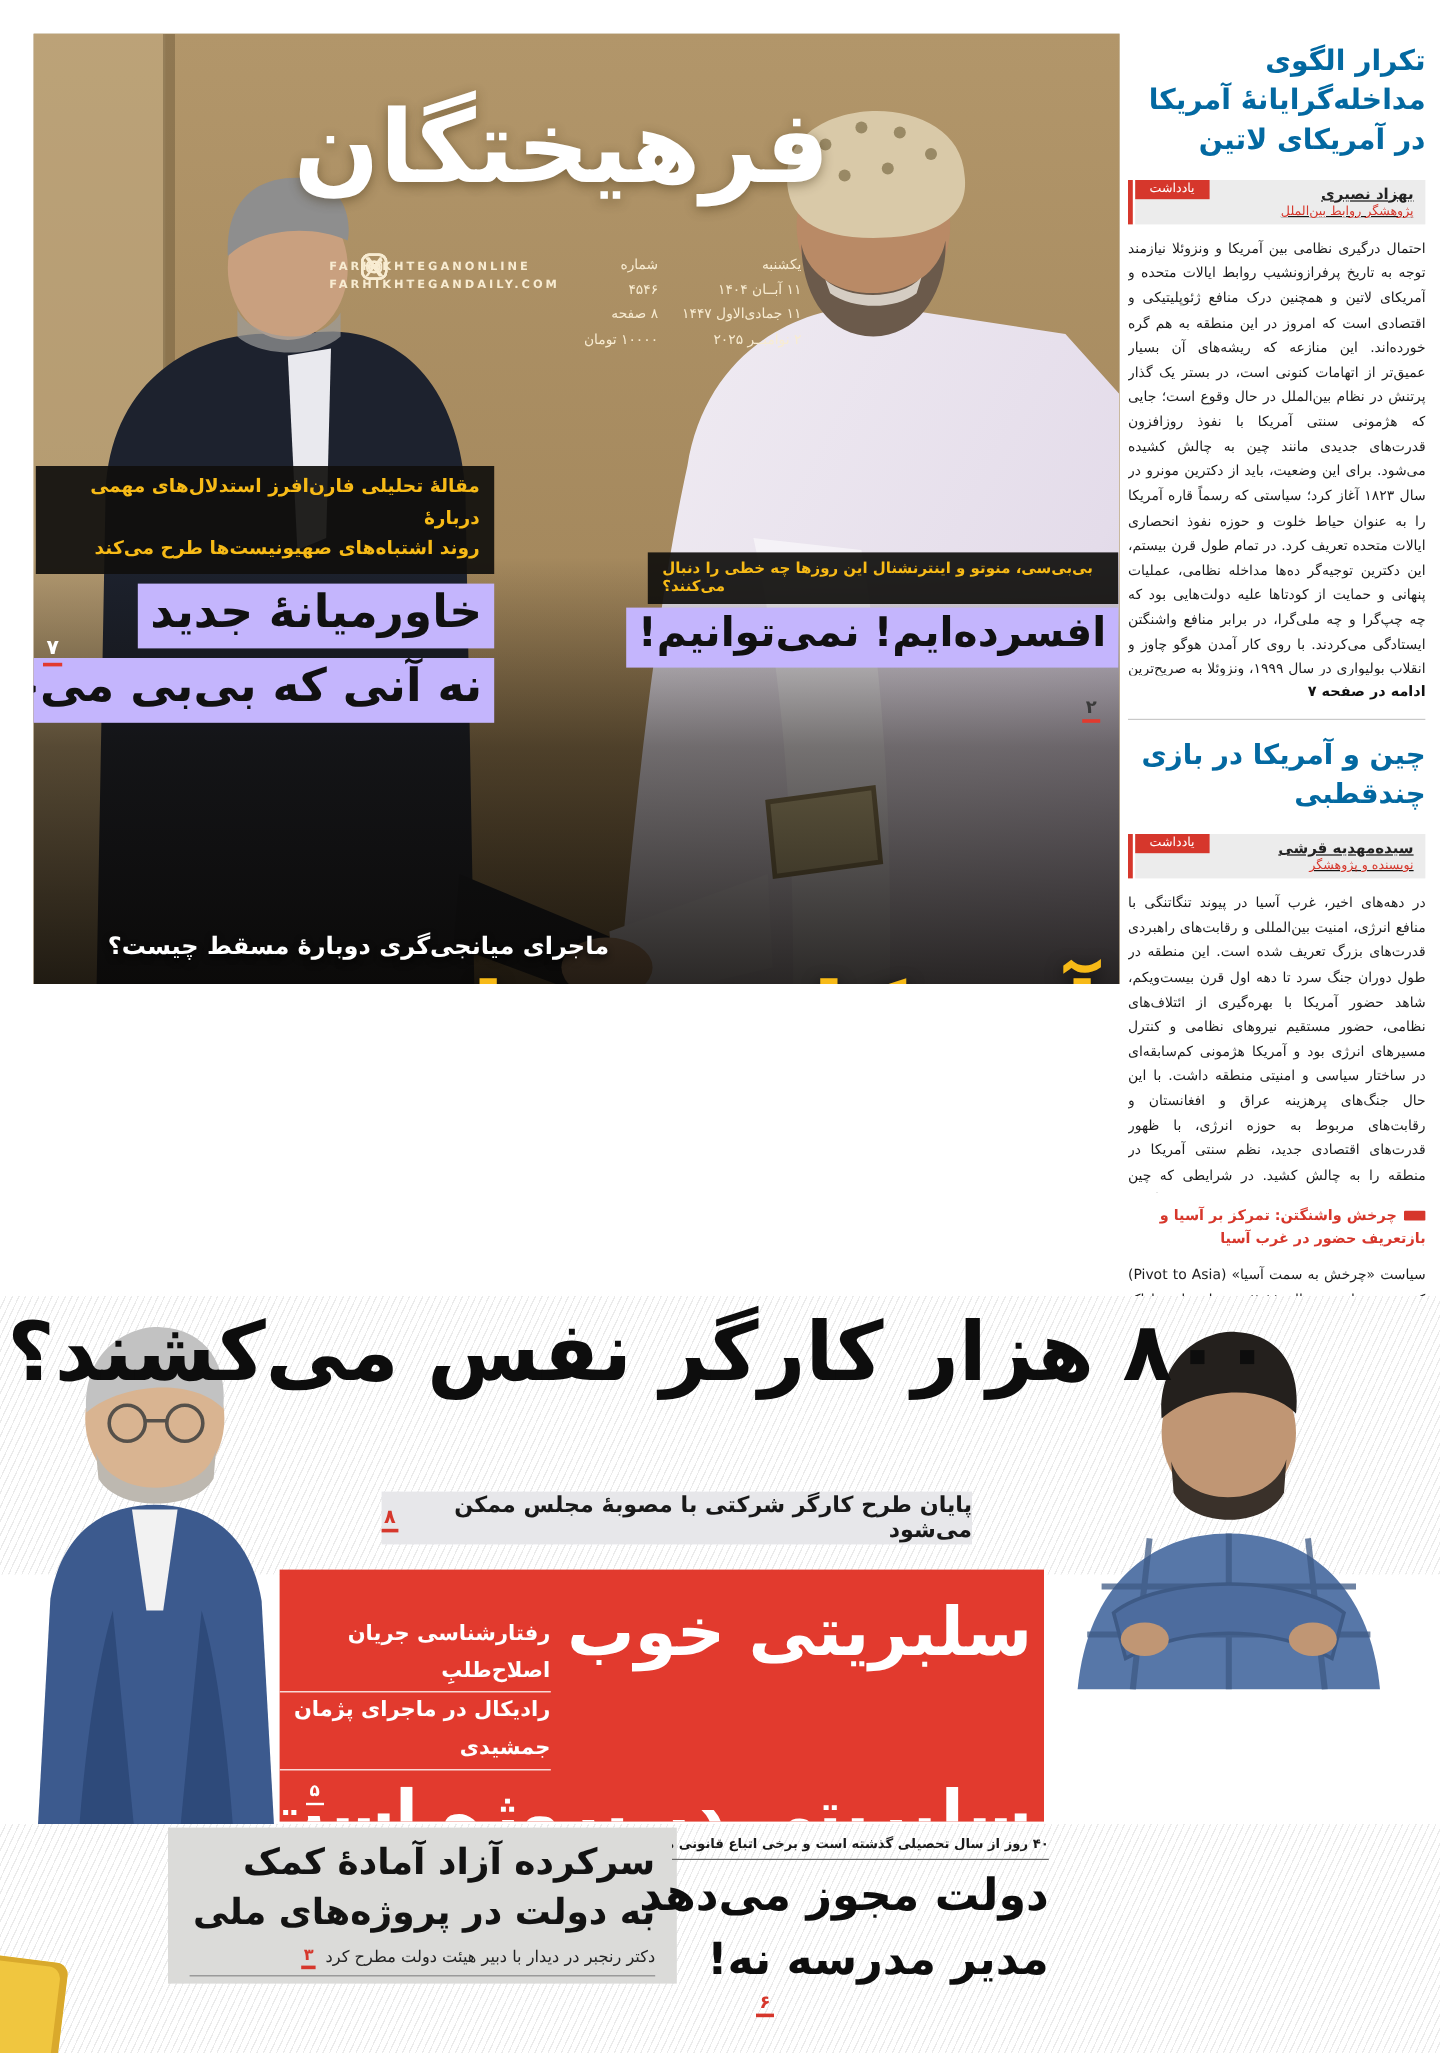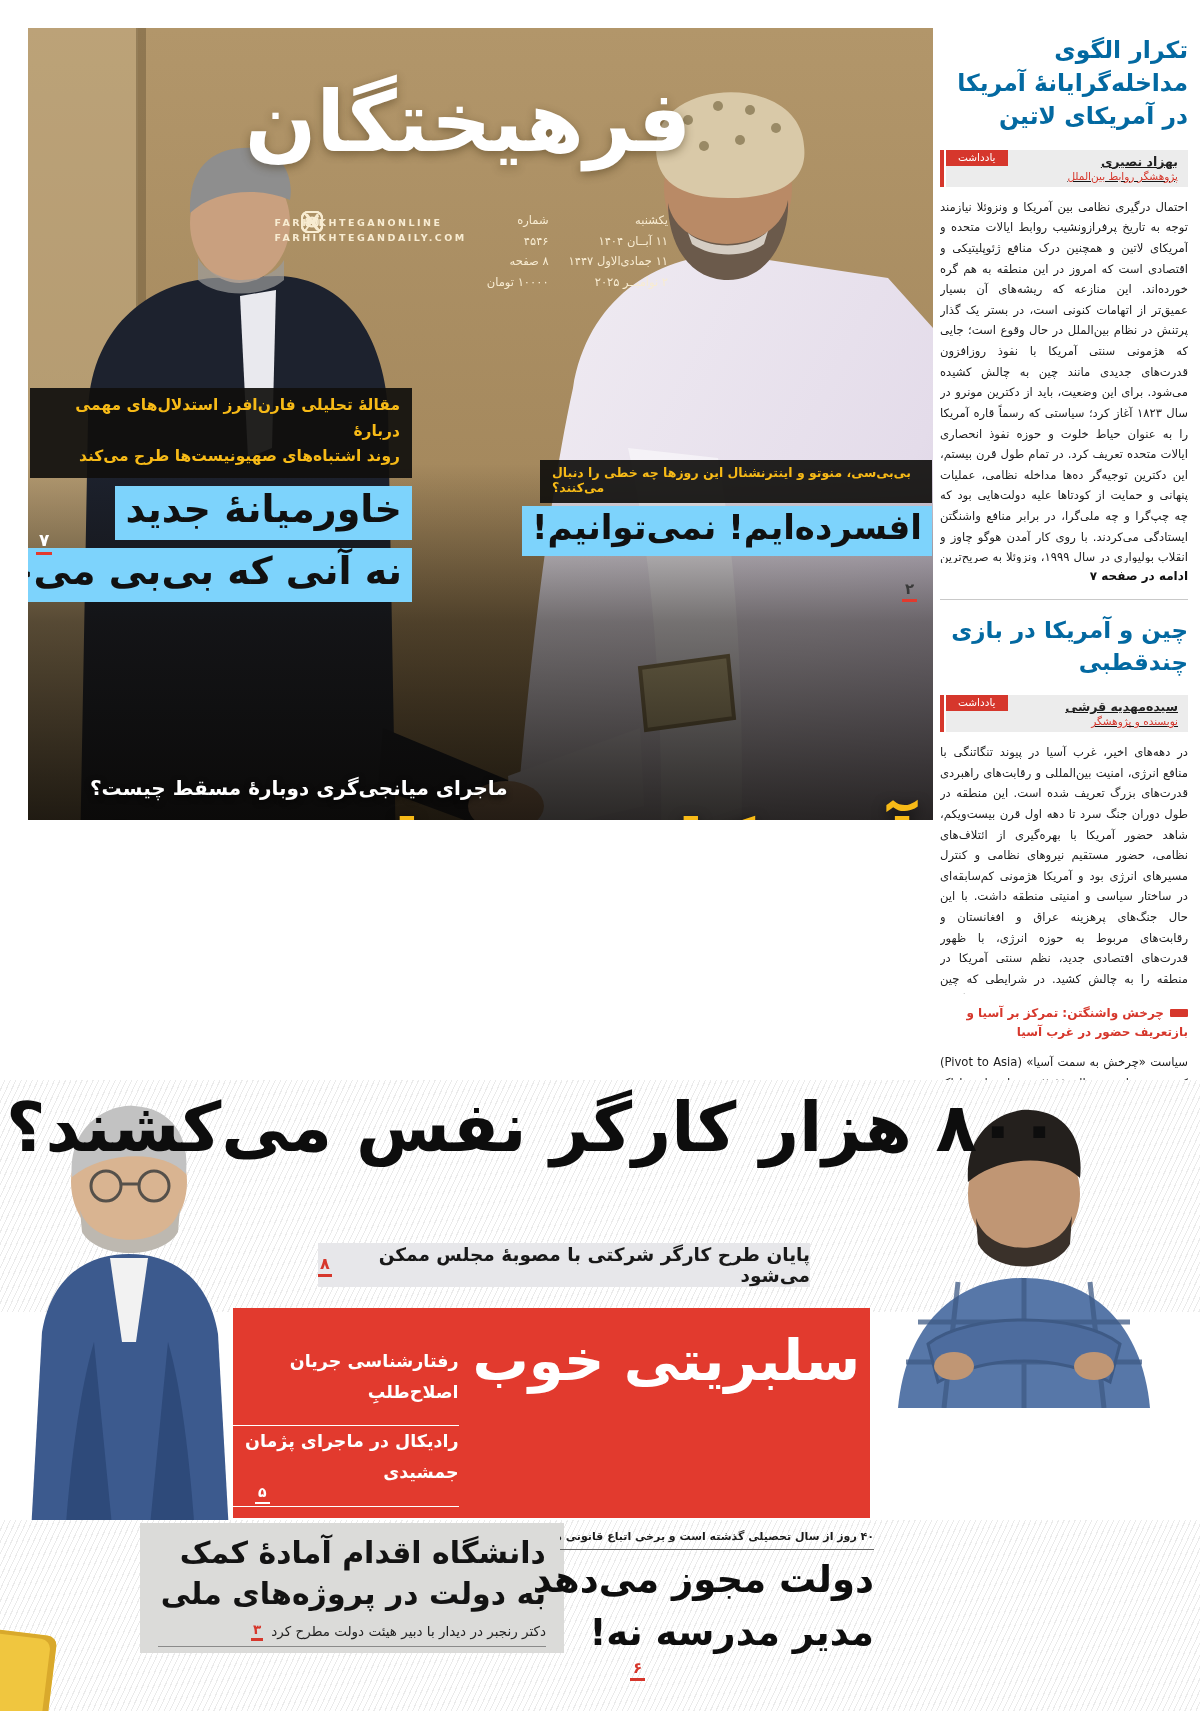--- a/index.html
+++ b/index.html
@@ -23,21 +23,21 @@
     color:#f8ecd2; font-size:11.5px; line-height:1.75; }
   .infobar .sep { width:2px; height:86px; background:rgba(255,248,230,.85); margin-top:4px; }
   .infocol { text-align:right; white-space:nowrap; }
   .infocol div { line-height:1.8; }
   .socialcol { display:flex; flex-direction:column; gap:5px; }
   .socialrow { display:flex; gap:9px; direction:ltr; }
   .sicon { width:24px; height:24px; }
   .urls { direction:ltr; text-align:left; font-size:9.5px; letter-spacing:2.5px; color:#f8ecd2; line-height:1.6; font-weight:bold; }
   
   .band-dark { display:inline-block; background:rgba(16,15,13,.92); color:#f7ba17; font-weight:bold; padding:5px 12px 8px; }
-  .band-yellow { display:inline-block; background:#7dd3fc; color:#111; font-weight:bold; padding:1px 10px 9px; }
+  .band-yellow { display:inline-block; background:#c4b5fd; color:#111; font-weight:bold; padding:1px 10px 9px; }
   .ov-left { position:absolute; left:2px; top:360px; width:382px; text-align:right; }
   .ov-left .band-dark { font-size:15.5px; line-height:1.65; text-align:right; }
   .ov-left .band-yellow { font-size:38px; margin-top:4px; white-space:nowrap; }
   .ov-left .row { margin-top:4px; }
   .pageref-photo { position:absolute; color:#fff; font-weight:bold; font-size:17px; border-bottom:3px solid #e23a2e; padding:0 3px 2px; }
   .ref7 { left:8px; top:502px; }
   .ref2c { left:14px; top:988px; }
   .ov-right { position:absolute; left:512px; top:432px; width:392px; text-align:left; }
   .ov-right .band-dark { font-size:12.5px; }
   .ov-right .band-yellow { font-size:34px; margin-top:3px; white-space:nowrap; }
@@ -69,21 +69,21 @@
   .workers-headline { position:absolute; left:120px; top:1088px; width:940px; text-align:right;
     font-weight:bold; font-size:68px; color:#0d0d0d; white-space:nowrap; }
   .workers-deck { position:absolute; left:318px; top:1243px; width:492px; height:44px; background:#e7e7ea;
     display:flex; align-items:center; justify-content:center; gap:10px; font-weight:bold; font-size:18.5px; color:#191919; }
   .workers-deck .num { color:#d6372c; border-bottom:3px solid #d6372c; padding:0 2px 1px; font-size:16px; }
   
   .red-band { position:absolute; left:233px; top:1308px; width:637px; height:210px; background:#e23a2e; color:#fff; overflow:hidden; }
   .red-row1 { display:flex; align-items:flex-start; justify-content:flex-start; padding:24px 10px 0 0; gap:14px; }
   .red-h1 { font-weight:bold; font-size:56px; line-height:1.05; white-space:nowrap; }
   .red-kicker { margin-top:14px; font-size:17.5px; font-weight:bold; text-align:right; line-height:1.75; }
-  .red-kicker span { border-bottom:1.5px solid #fff; padding-bottom:18px; display:inline-block; }
+  .red-kicker span { border-bottom:1.5px solid #fff; padding-bottom:2px; display:inline-block; }
   .red-h2 { font-weight:bold; font-size:56px; line-height:1.0; white-space:nowrap; text-align:right; padding:10px 10px 0 0; }
   .red-ref { position:absolute; left:22px; bottom:14px; font-size:14px; font-weight:bold; border-bottom:2px solid #fff; padding:0 3px 2px; }
   
   .photo-elder { position:absolute; left:22px; top:1082px; width:215px; height:505px; }
   .photo-actor { position:absolute; left:858px; top:1082px; width:332px; height:326px; }
   
   .strip-bottom { position:absolute; left:0; top:1520px; width:1200px; height:191px; }
   .uni-block { position:absolute; left:140px; top:1523px; width:424px; height:130px; background:#dbdbd9; padding:10px 18px 0; text-align:right; }
   .uni-h { font-weight:bold; font-size:30px; line-height:1.35; color:#131313; white-space:nowrap; }
   .uni-deck { margin-top:7px; font-size:13.5px; color:#222; border-bottom:1px solid #8a8a8a; padding-bottom:5px;
@@ -314,21 +314,21 @@
         <div><span>رادیکال در ماجرای پژمان جمشیدی</span></div>
       </div>
     </div>
     <div class="red-h2">سلبریتی در پروژه است</div>
     <div class="red-ref">۵</div>
   </div>
 
   <div class="strip-bottom stripes"></div>
 
   <div class="uni-block">
-    <div class="uni-h">دانشگاه اقدام آمادهٔ کمک</div>
+    <div class="uni-h">سرکرده آزاد آمادهٔ کمک</div>
     <div class="uni-h">به دولت در پروژه‌های ملی</div>
     <div class="uni-deck">
       <span>دکتر رنجبر در دیدار با دبیر هیئت دولت مطرح کرد</span>
       <span class="num">۳</span>
     </div>
   </div>
 
   <div class="school-block">
     <div class="school-kicker">۴۰ روز از سال تحصیلی گذشته است و برخی اتباع قانونی هنوز ثبت‌نام نشده‌اند</div>
     <div class="school-h">دولت مجوز می‌دهد</div>

